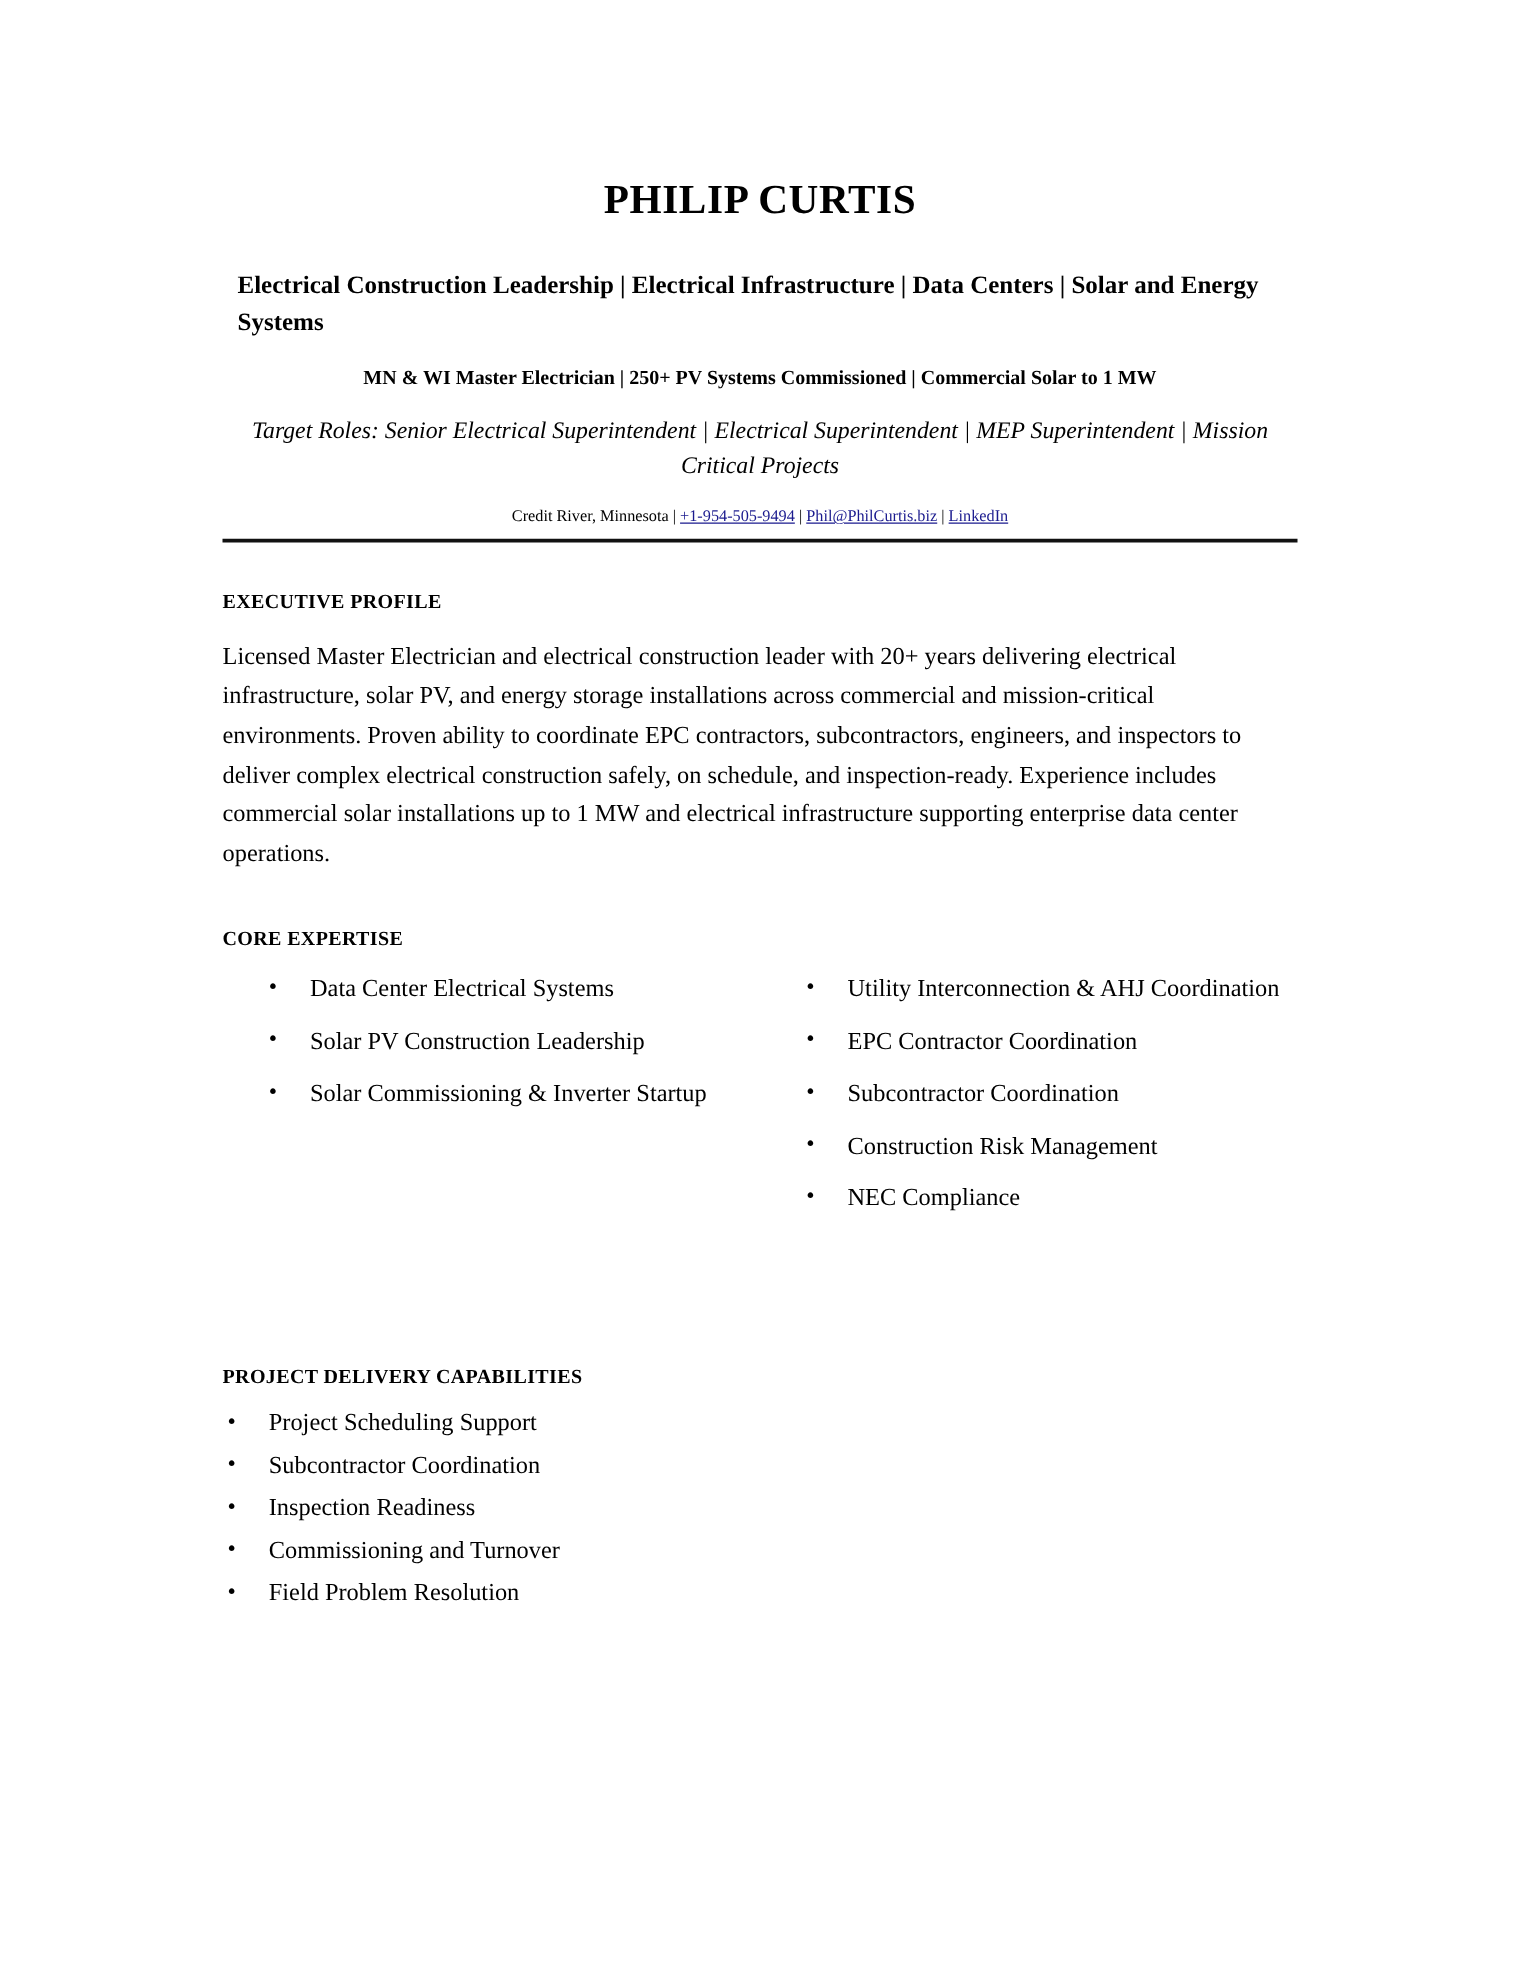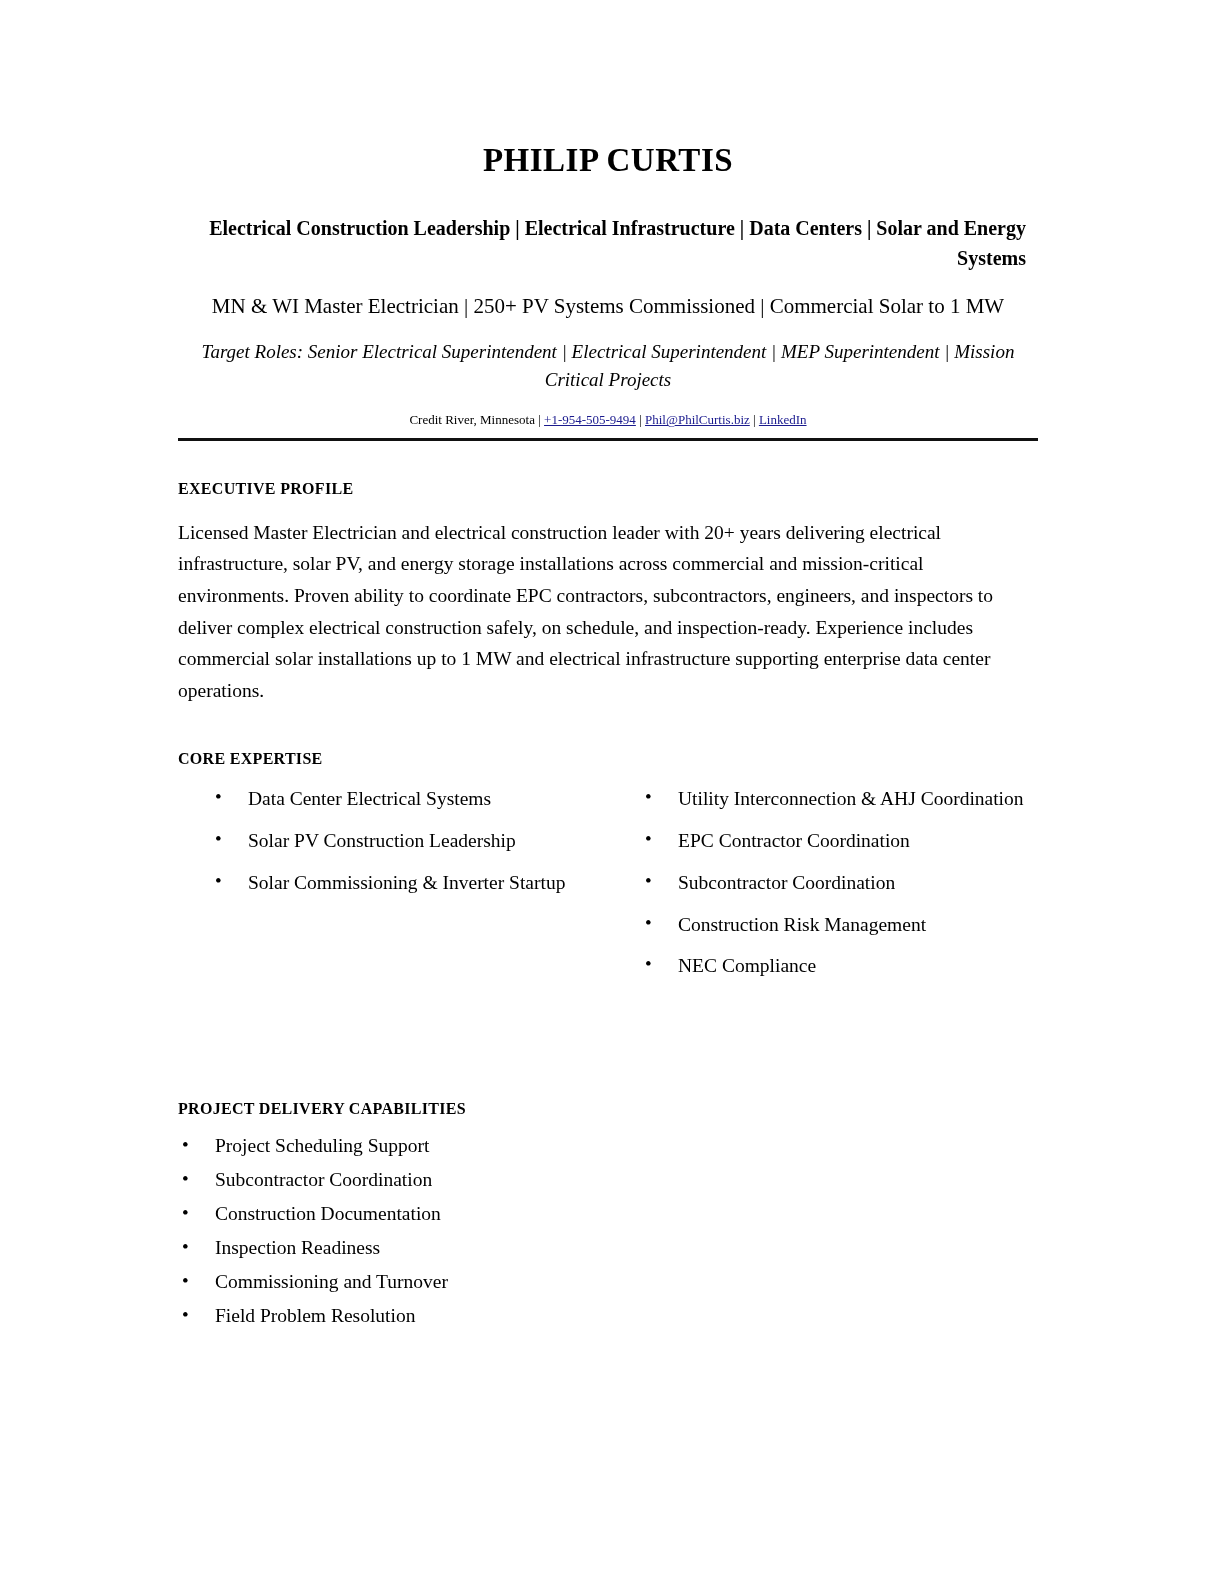--- a/index.html
+++ b/index.html
@@ -34,33 +34,33 @@
   .doc-title {
     text-align: center;
     font-size: 33px;
     font-weight: bold;
     letter-spacing: 0.5px;
     margin: 0;
     padding-top: 142px;
     line-height: 1.15;
   }
   .tagline {
-    text-align: right;
+    text-align: left;
     font-size: 20px;
     font-weight: bold;
     line-height: 1.5;
     margin: 0;
     padding-top: 33px;
     padding-left: 12px;
     padding-right: 12px;
   }
   .credentials {
     text-align: center;
-    font-size: 21px;
-    font-weight: normal;
+    font-size: 16px;
+    font-weight: bold;
     line-height: 1.4;
     margin: 0;
     padding-top: 19px;
   }
   .target-roles {
     text-align: center;
     font-size: 19px;
     font-style: italic;
     line-height: 1.45;
     margin: 0;
@@ -194,21 +194,20 @@
         </ul>
       </div>
     </div>
 
     <h2 class="section-heading sec-delivery">PROJECT DELIVERY CAPABILITIES</h2>
 
     <div class="single-col">
       <ul class="bullets tight">
         <li>Project Scheduling Support</li>
         <li>Subcontractor Coordination</li>
-        <li>Construction Documentation</li>
         <li>Inspection Readiness</li>
         <li>Commissioning and Turnover</li>
         <li>Field Problem Resolution</li>
       </ul>
     </div>
 
   </div>
 </div>
 
 </body></html>

